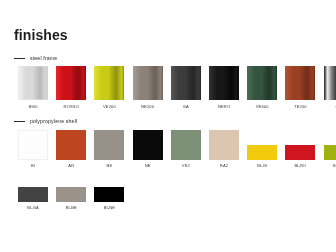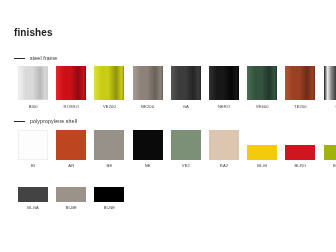--- a/index.html
+++ b/index.html
@@ -19,21 +19,21 @@
     position: relative;
     width: 336px;
     height: 252px;
   }
 
   
   .page-title {
     position: absolute;
     left: 14px;
     top: 27px;
-    font-size: 10px;
+    font-size: 14px;
     font-weight: bold;
     color: #1c1c1c;
     letter-spacing: 0.1px;
   }
 
   
   .section-head {
     position: absolute;
     left: 14px;
     display: flex;

